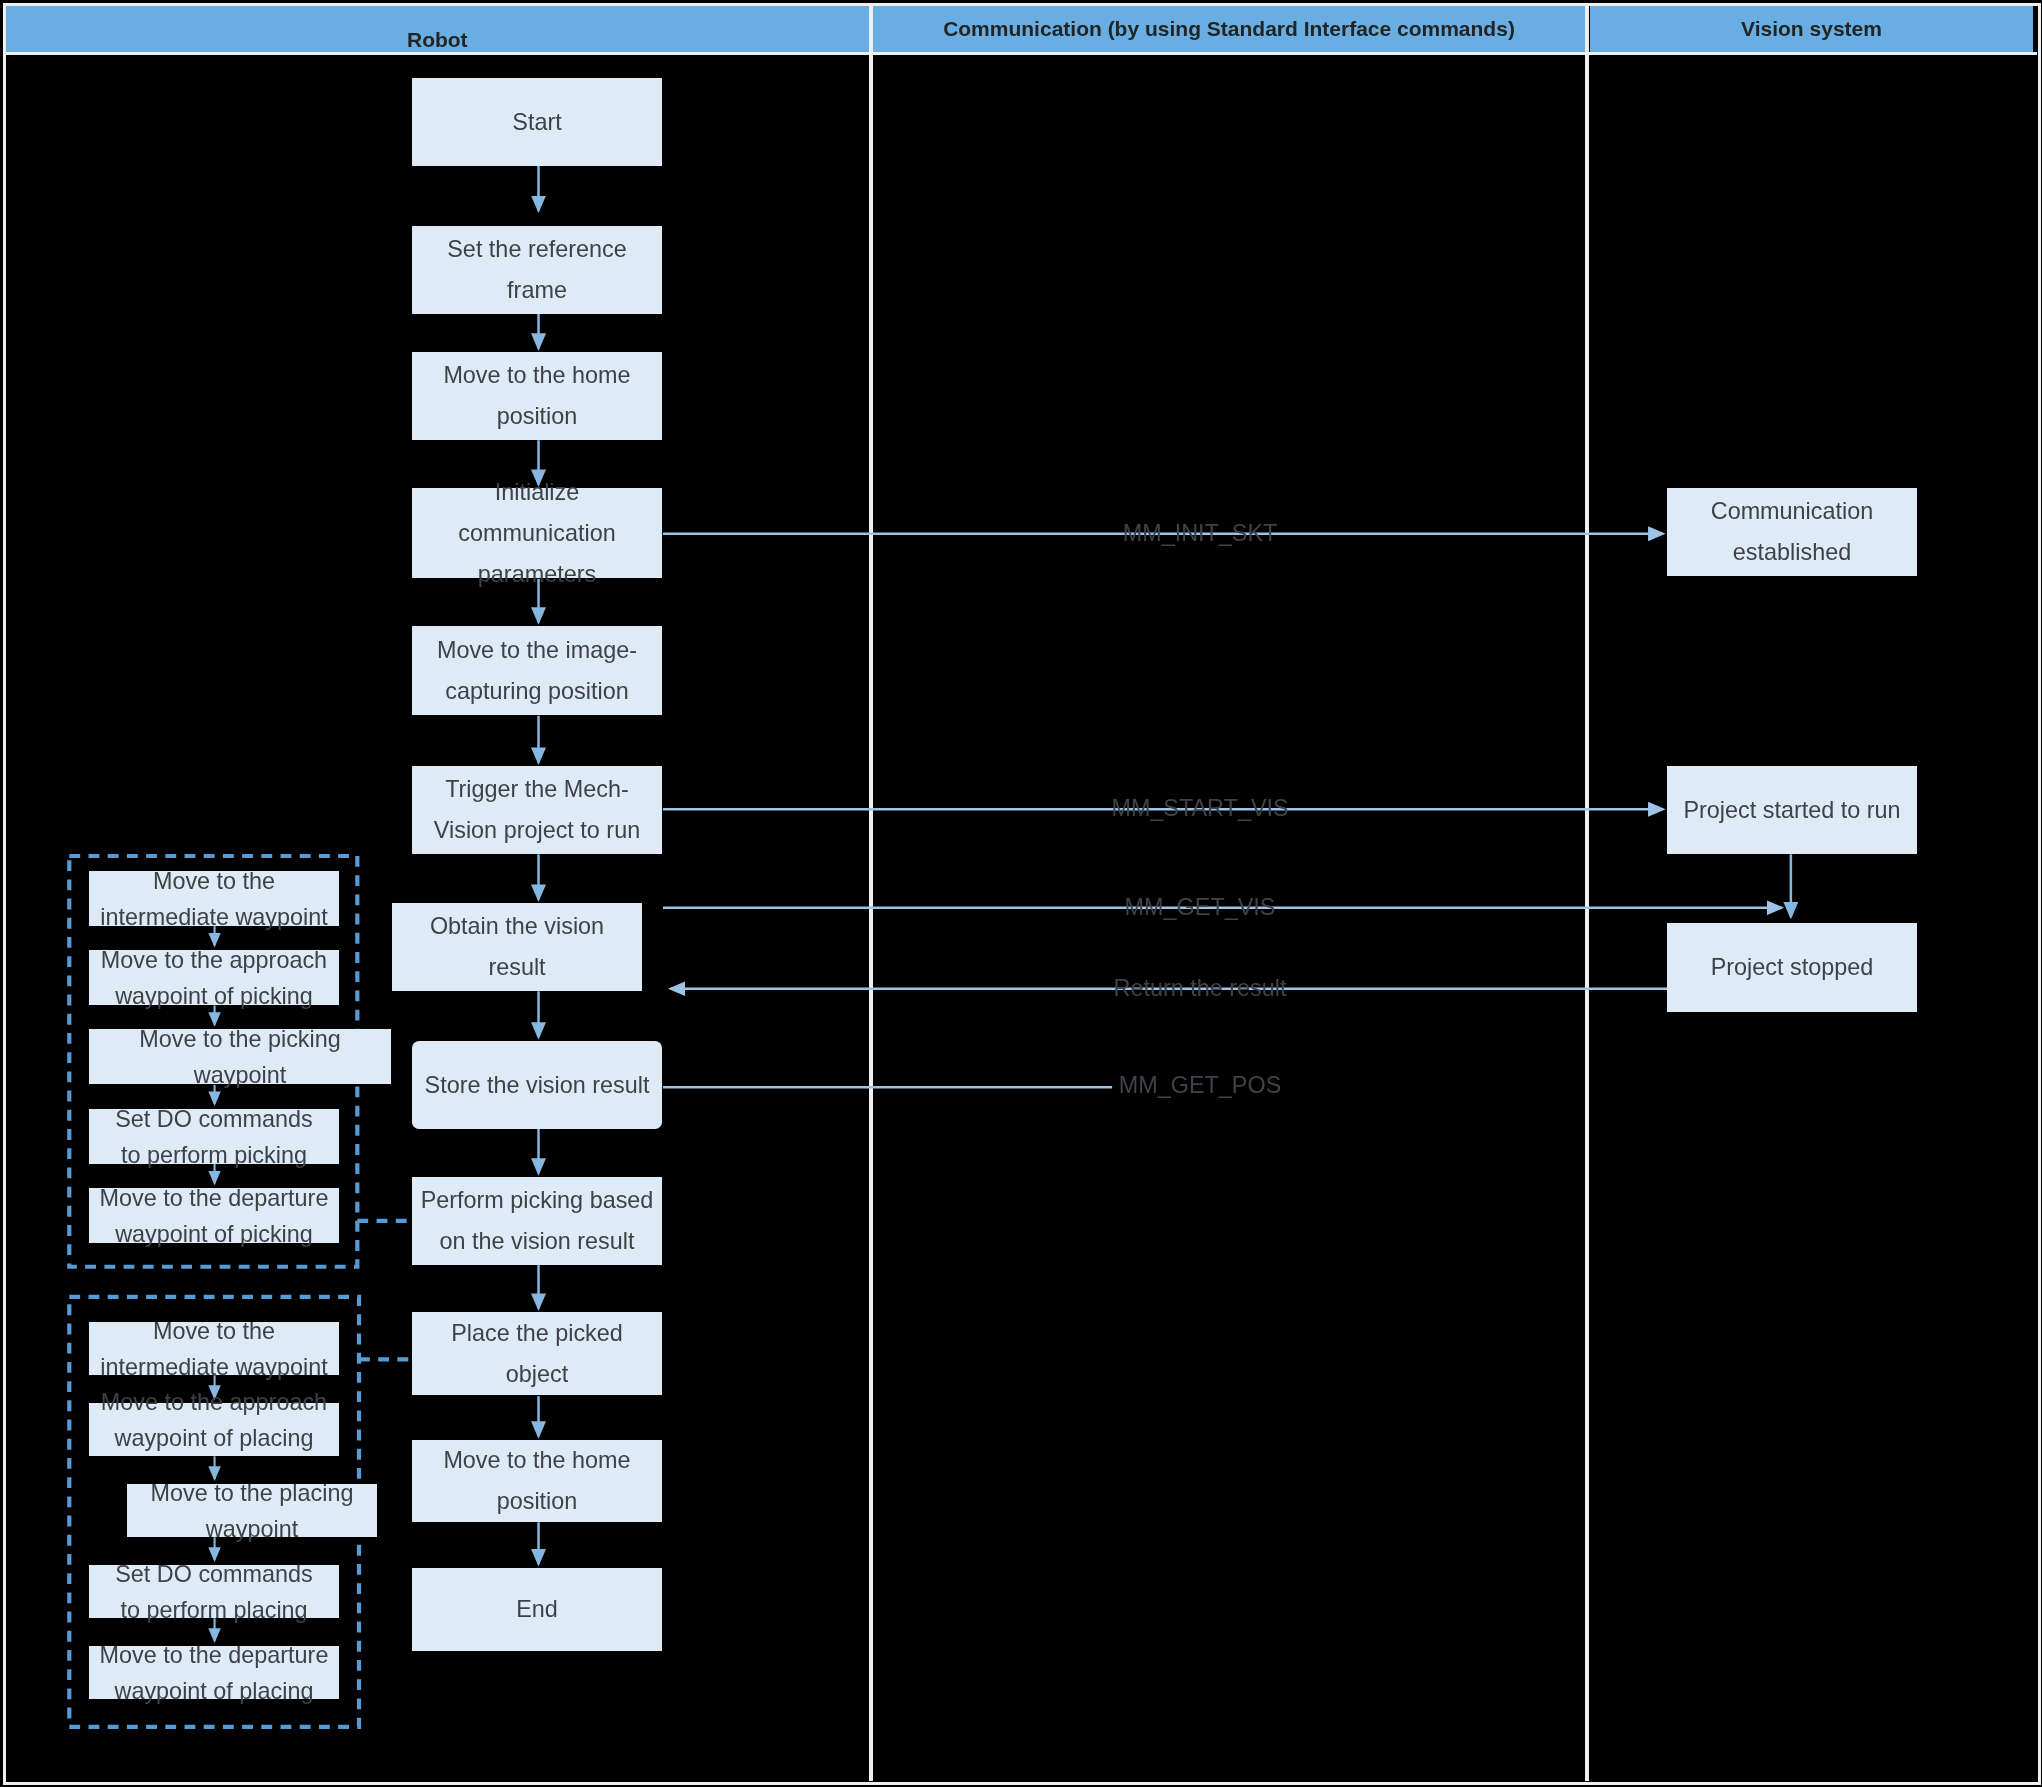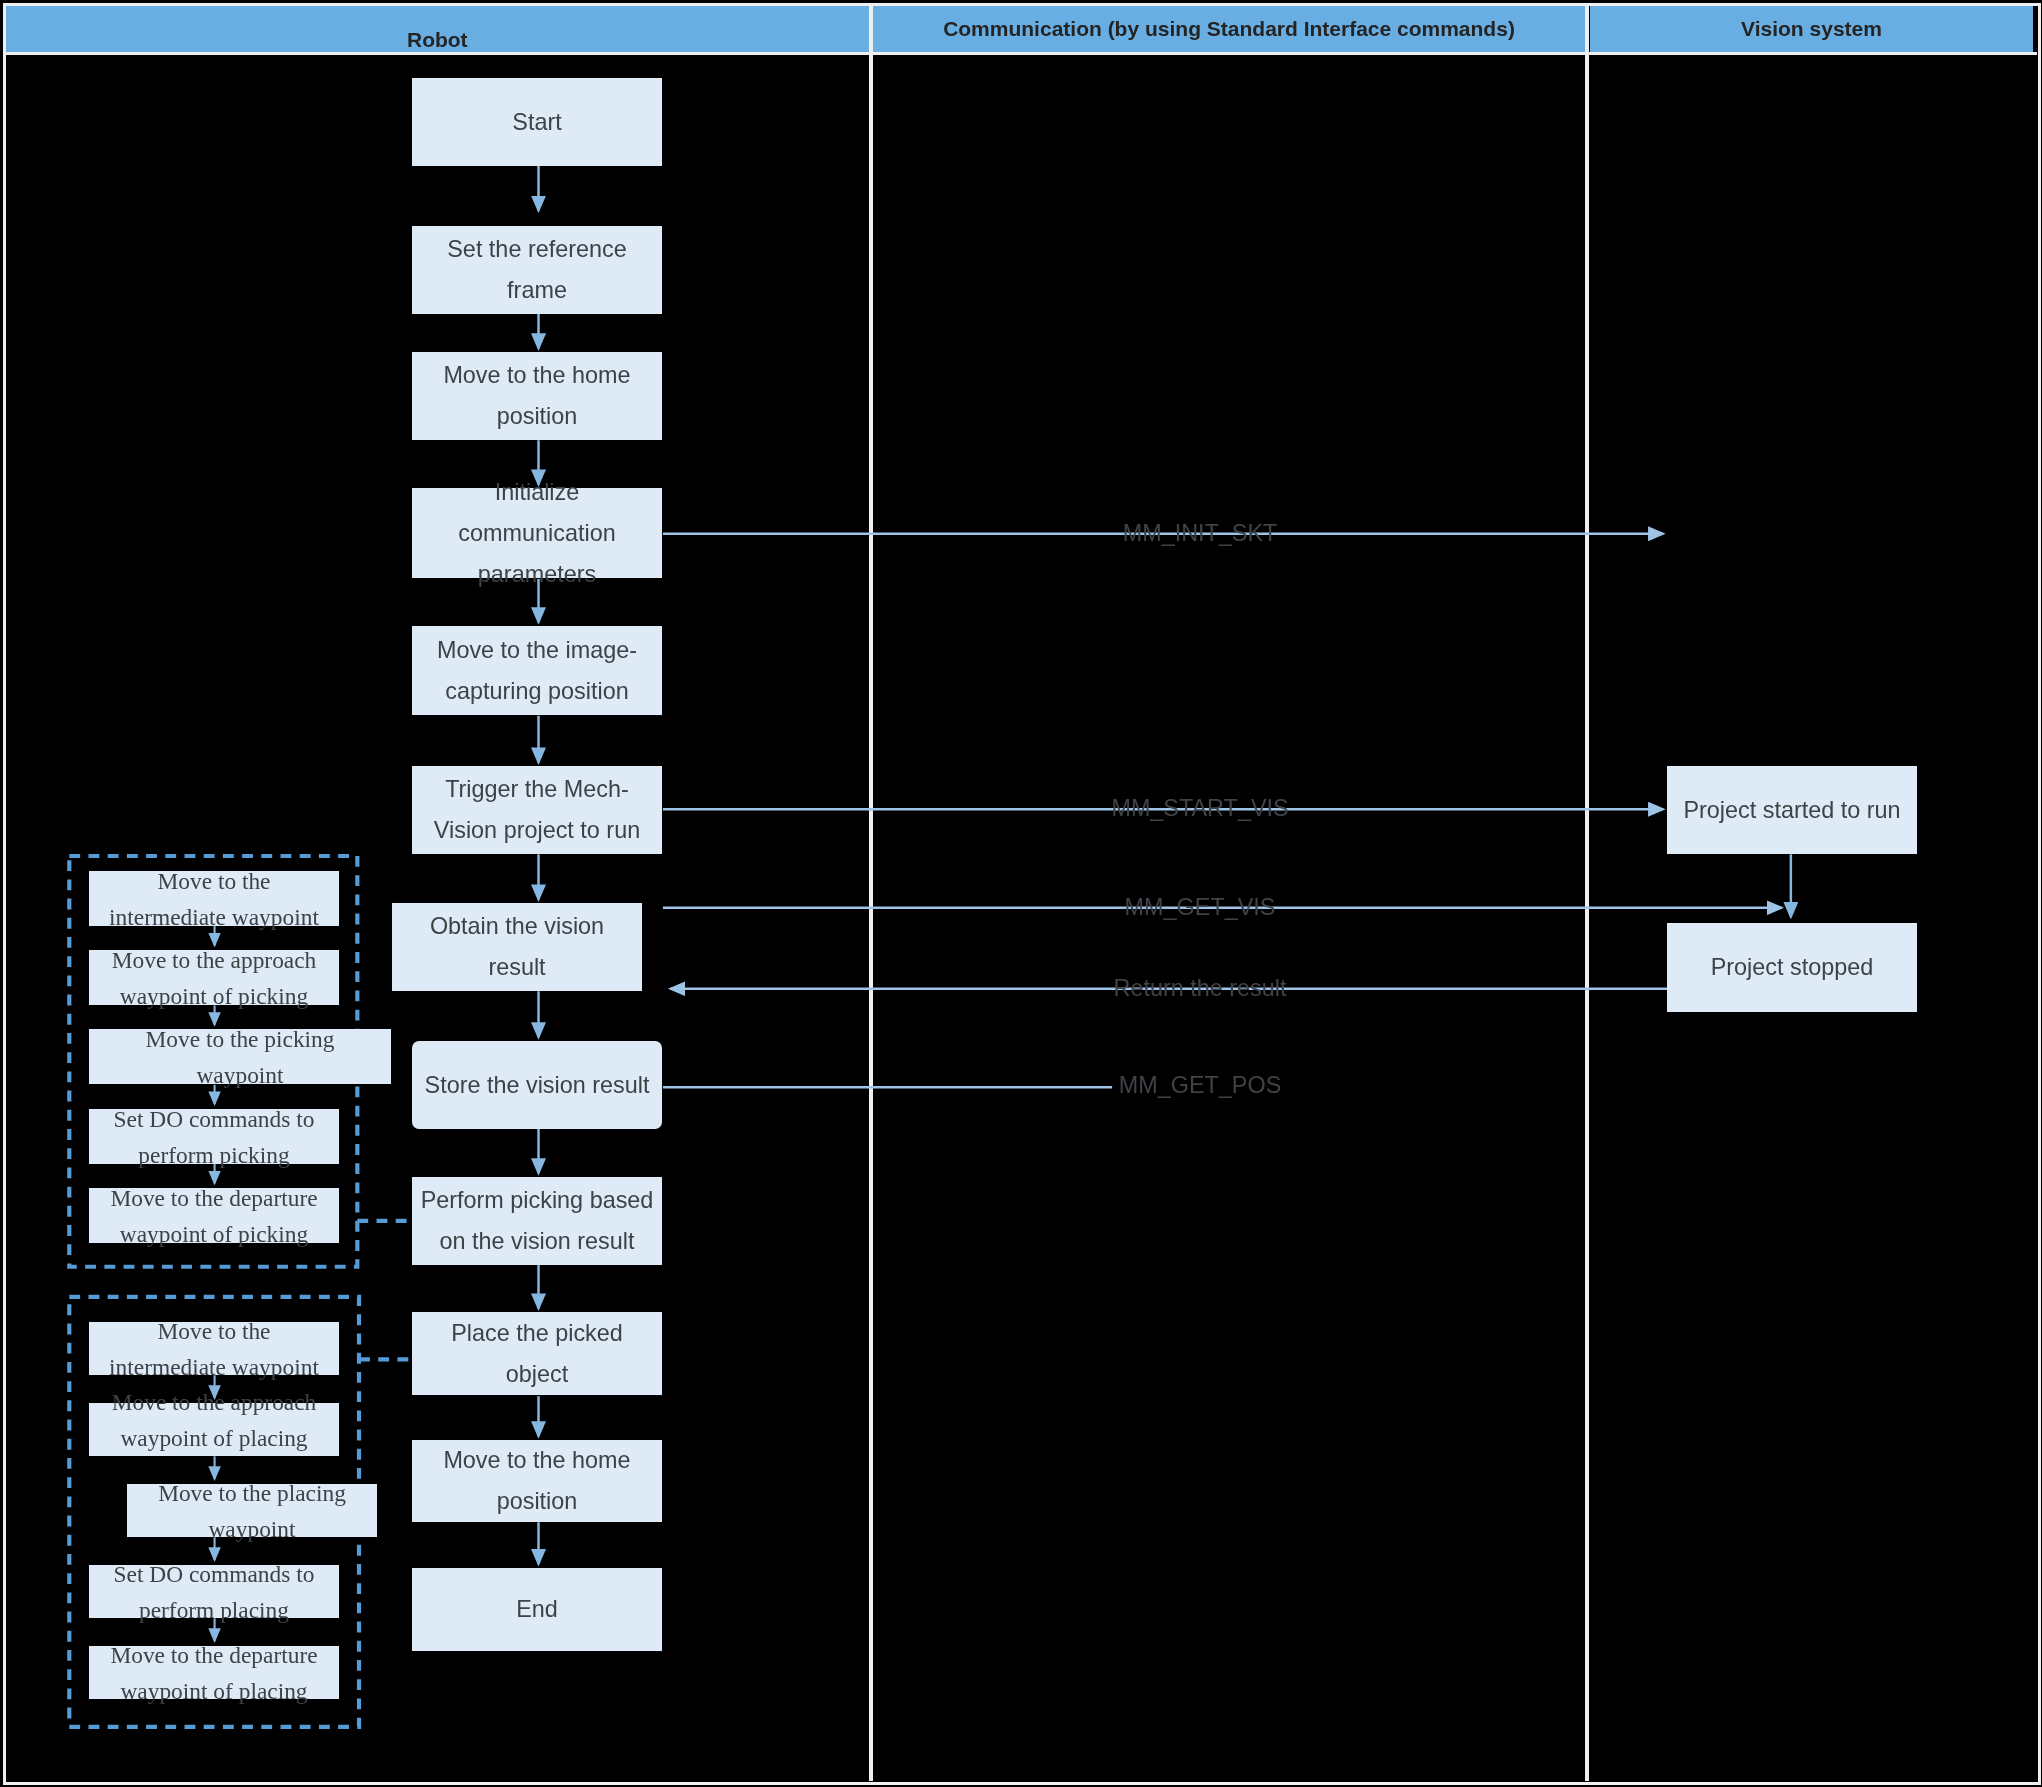--- a/index.html
+++ b/index.html
@@ -26,21 +26,21 @@
   .wires{position:absolute;left:0;top:0;z-index:1;}
   .flow{stroke:var(--flow-arrow);stroke-width:3;fill:none;}
   .gflow{stroke:var(--flow-arrow);stroke-width:2.5;fill:none;}
   .msg{stroke:var(--connector);stroke-width:3;fill:none;}
   .dash{stroke:var(--dashed);stroke-width:5;fill:none;stroke-dasharray:13 10;}
   .fFlow{fill:var(--flow-arrow);}
   .fMsg{fill:var(--connector);}
   .node{position:absolute;display:flex;align-items:center;justify-content:center;
         background:var(--node-fill);color:var(--text);font-size:23.4px;line-height:41px;
         text-align:center;z-index:2;}
-  .node.small{line-height:36px;font-family:Liberation Serif, serif;}
+  .node.small{line-height:36px;}
   .node .txt{display:inline-block;}
   .t200{max-width:167px;} .t230{max-width:192px;} .t240{max-width:200px;}
   .t250{max-width:209px;} .t260{max-width:217px;} .t270{max-width:225px;}
   .t280{max-width:234px;} .t300{max-width:250px;}
   .msg-label{position:absolute;left:1033px;width:334px;text-align:center;
              font-size:23.4px;line-height:33px;color:var(--label-text);z-index:2;}
 </style>
 </head>
 <body>
 
@@ -143,20 +143,23 @@
   <div class="node" style="left:412px;top:1312px;width:250px;height:83px;">
     <span class="txt t230">Place the picked object</span>
     </div>
   <div class="node" style="left:412px;top:1440px;width:250px;height:82px;">
     <span class="txt t230">Move to the home position</span>
     </div>
   <div class="node" style="left:412px;top:1568px;width:250px;height:83px;">
     <span class="txt">End</span>
     </div>
 
+  <div class="node" style="left:1667px;top:488px;width:250px;height:88px;">
+    <span class="txt t240">Communication established</span>
+    </div>
   <div class="node" style="left:1667px;top:766px;width:250px;height:88px;">
     <span class="txt">Project started to run</span>
     </div>
   <div class="node" style="left:1667px;top:923px;width:250px;height:89px;">
     <span class="txt">Project stopped</span>
     </div>
 
   <div class="msg-label" style="top:517px;">MM_INIT_SKT</div>
   <div class="msg-label" style="top:792px;">MM_START_VIS</div>
   <div class="msg-label" style="top:891px;">MM_GET_VIS</div>

